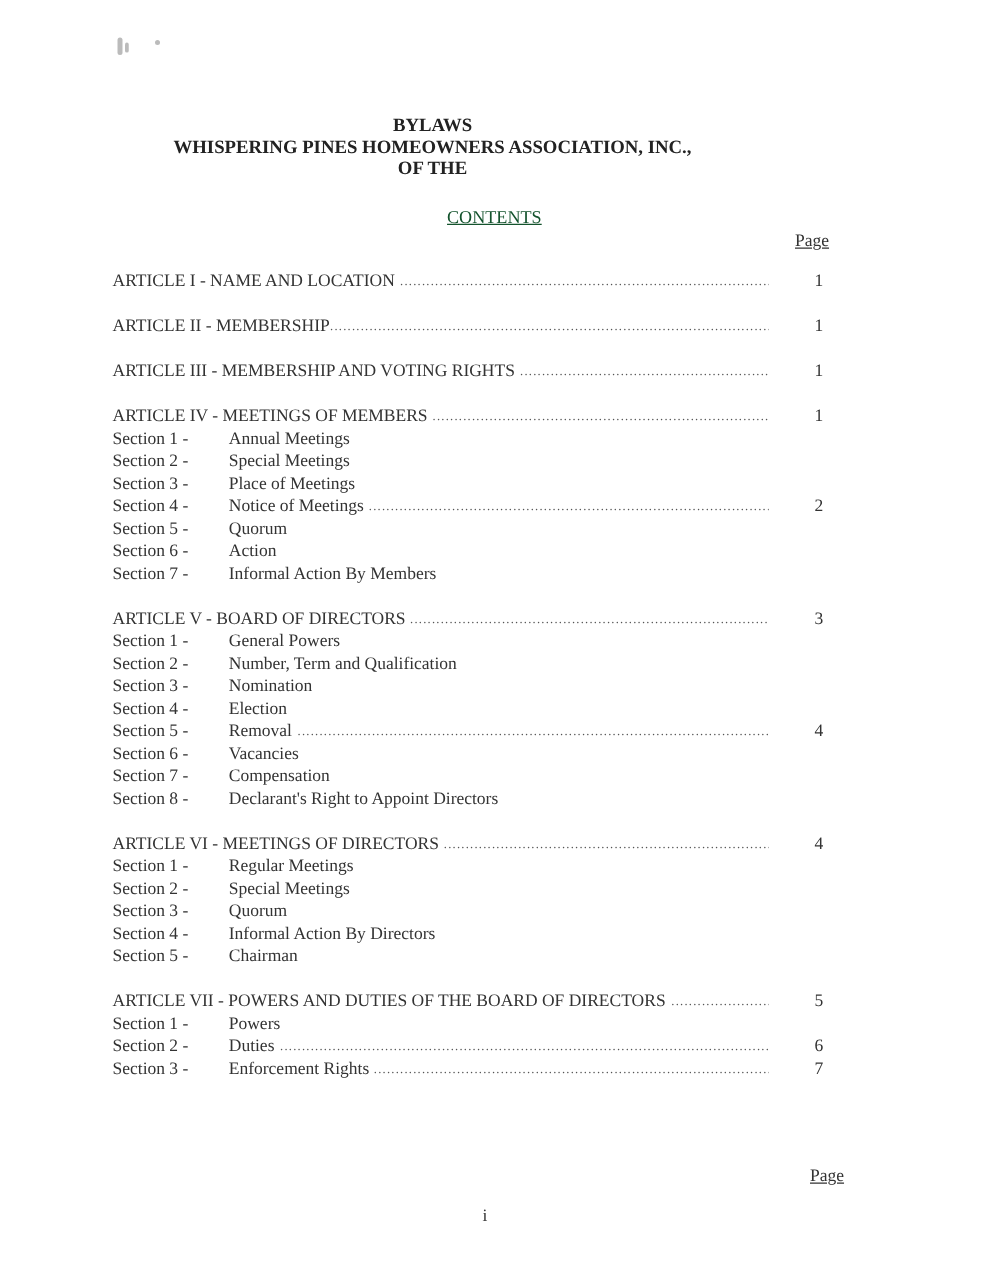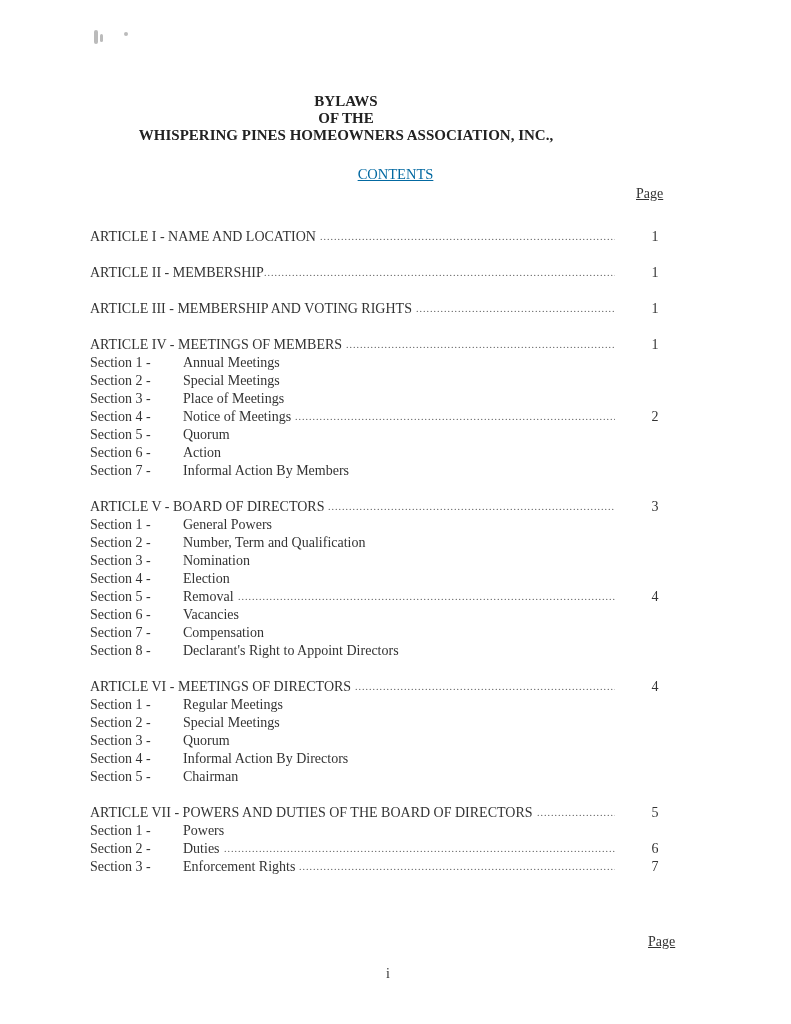--- a/index.html
+++ b/index.html
@@ -3,24 +3,24 @@
 <meta charset="utf-8">
 <style>
   html, body { margin: 0; padding: 0; background: #ffffff; }
   body { width: 791px; height: 1024px; position: relative; overflow: hidden;
          font-family: "Liberation Serif", "DejaVu Serif", serif; color: #2a2a2a; }
   .scan-mark { position: absolute; left: 80px; top: 28px; width: 50px; height: 20px; }
   .scan-mark span { position:absolute; background:#bbb; border-radius:2px; }
   .header { position: absolute; top: 93px; left: 0; width: 692px; text-align: center;
             font-weight: bold; font-size: 15px; line-height: 17px; color: #222; }
   .contents { position: absolute; top: 166px; left: 0; width: 791px; text-align: center;
-              font-size: 14.5px; text-decoration: underline; color:#0369a1; }
+              font-size: 14.5px; text-decoration: underline; color:#14532d; }
   .page-head { position: absolute; top: 186px; left: 636px; font-size: 14px;
                text-decoration: underline; color:#333; }
-  .toc { position: absolute; left: 90px; top: 228px; width: 580px; font-size: 14px; color:#333; }
+  .toc { position: absolute; left: 90px; top: 217px; width: 580px; font-size: 14px; color:#333; }
   .row { position: relative; height: 18px; line-height: 18px; white-space: nowrap; }
   .article-row { height: 18px; }
   .gap { height: 18px; }
   .label { position: absolute; left: 0; top: 0; background: transparent; }
   .sec-label { position:absolute; left:0; top:0; }
   .sec-title { position:absolute; left:93px; top:0; }
   .dots { position: absolute; top: 0; overflow: hidden; letter-spacing: 1px; color:#555; font-size: 10px; }
   .pg { position: absolute; left: 558px; top: 0; width: 14px; text-align: center; }
   .footer-page { position: absolute; top: 934px; left: 648px; font-size: 14px;
                  text-decoration: underline; color:#333; }
@@ -30,22 +30,22 @@
 <body>
 
 <div class="scan-mark">
   <span style="left:14px;top:2px;width:4px;height:14px;"></span>
   <span style="left:20px;top:6px;width:3px;height:8px;"></span>
   <span style="left:44px;top:4px;width:4px;height:4px;"></span>
 </div>
 
 <div class="header">
   <div>BYLAWS</div>
+  <div>WHISPERING PINES HOMEOWNERS ASSOCIATION, INC.,</div>
   <div>OF THE</div>
-  <div>WHISPERING PINES HOMEOWNERS ASSOCIATION, INC.,</div>
 </div>
 
 <div class="contents">CONTENTS</div>
 <div class="page-head">Page</div>
 
 <div class="toc" id="toc">
     <div class="row article-row">
       <span class="label">ARTICLE I  - NAME AND LOCATION</span>
       <span class="dots" style="left: 230px; width: 295px;">........................................................................................................................................................................................................</span>
       <span class="pg">1</span>

